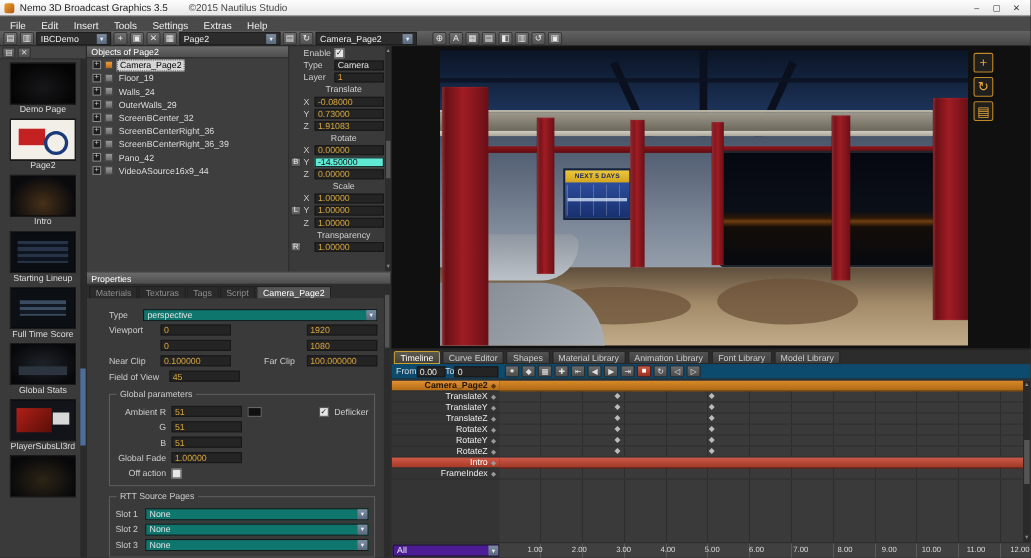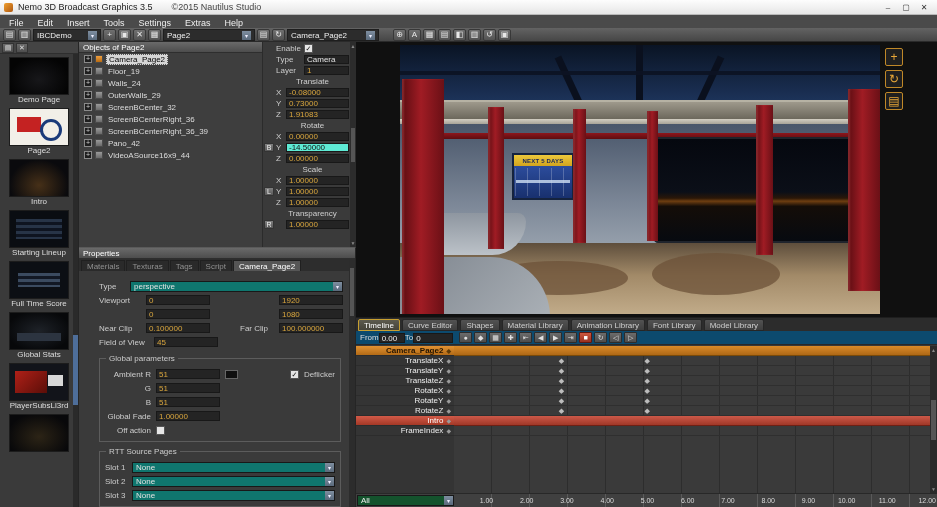--- a/index.html
+++ b/index.html
@@ -160,21 +160,21 @@
   .track-page .track-lane{background:linear-gradient(#da8a28,#ae6816);border-bottom:1px solid #7a4a08}
   .track-intro .track-name{background:linear-gradient(#d25a48,#a43826);color:#fff}
   .track-intro .track-lane{background:linear-gradient(#cc5848,#a03828);border-bottom:1px solid #6e2014}
   .track-key .track-lane::before,.track-key .track-lane::after{content:"◆";position:absolute;top:0;font-size:7px;line-height:10px;color:#bcbcbc}
   .track-key .track-lane::before{left:22%}
   .track-key .track-lane::after{left:40%}
   .track-filler{flex:1;display:flex}
   .filler-name{width:98px;flex:none;background:#343434}
   .filler-lane{flex:1;background:repeating-linear-gradient(90deg,transparent 0 37px,#2d2d2d 37px 38px)}
   .tl-ruler{position:absolute;left:0;right:0;bottom:0;height:14px;display:flex;background:#404040;border-top:1px solid #282828}
-  .ruler-all{width:97px;flex:none;display:flex;align-items:center;background:#14532d;border:1px solid #181818;margin:1px 0 1px 1px;font-size:8px;color:#eee;padding-left:3px;gap:17px}
+  .ruler-all{width:97px;flex:none;display:flex;align-items:center;background:#4c1d95;border:1px solid #181818;margin:1px 0 1px 1px;font-size:8px;color:#eee;padding-left:3px;gap:17px}
   .ruler-all .lbl{flex:1}
   .ruler-scale{flex:1;display:flex;align-items:center;background:repeating-linear-gradient(90deg,#404040 0 37px,#5a5a5a 37px 38px)}
   .ruler-cell{flex:1;text-align:right;font-size:7px;color:#d8d8d8;padding-right:1px}
   .tl-vscroll{position:absolute;right:0;top:28px;bottom:14px;width:7px;background:#2a2a2a;display:flex;flex-direction:column;align-items:center;justify-content:space-between;color:#888;font-size:5px;padding:1px 0}
   .tl-vscroll .bar{width:5px;height:40px;background:#555}
 </style>
 </head>
 <body>
 
 <div class="title-bar">

